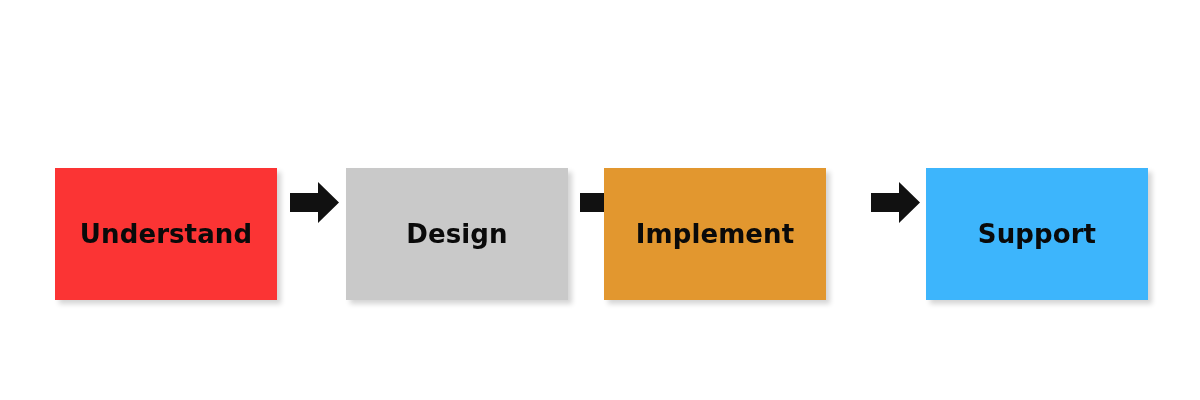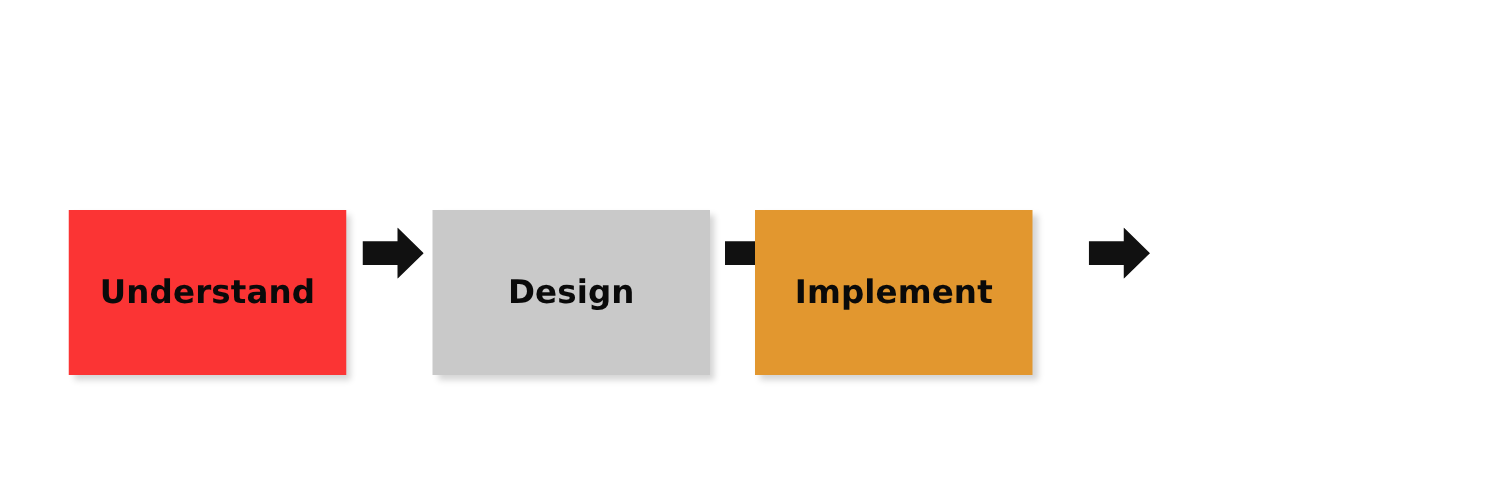--- a/index.html
+++ b/index.html
@@ -90,14 +90,17 @@
   <div class="stage-box stage-3" style="background: rgb(226, 151, 47);">
     <span class="stage-label" style="color: rgb(10, 10, 10);">Implement</span>
   </div>
 
   <div class="connector-arrow arrow-3">
     <svg viewBox="0 0 49 41" xmlns="http://www.w3.org/2000/svg" aria-hidden="true">
       <polygon points="0,11 28,11 28,0 49,20.5 28,41 28,30 0,30" fill="#111111"></polygon>
     </svg>
   </div>
 
+  <div class="stage-box stage-4" style="background: rgb(61, 181, 252);">
+    <span class="stage-label" style="color: rgb(10, 10, 10);">Support</span>
+  </div>
 
 </div>
 
 </body></html>

